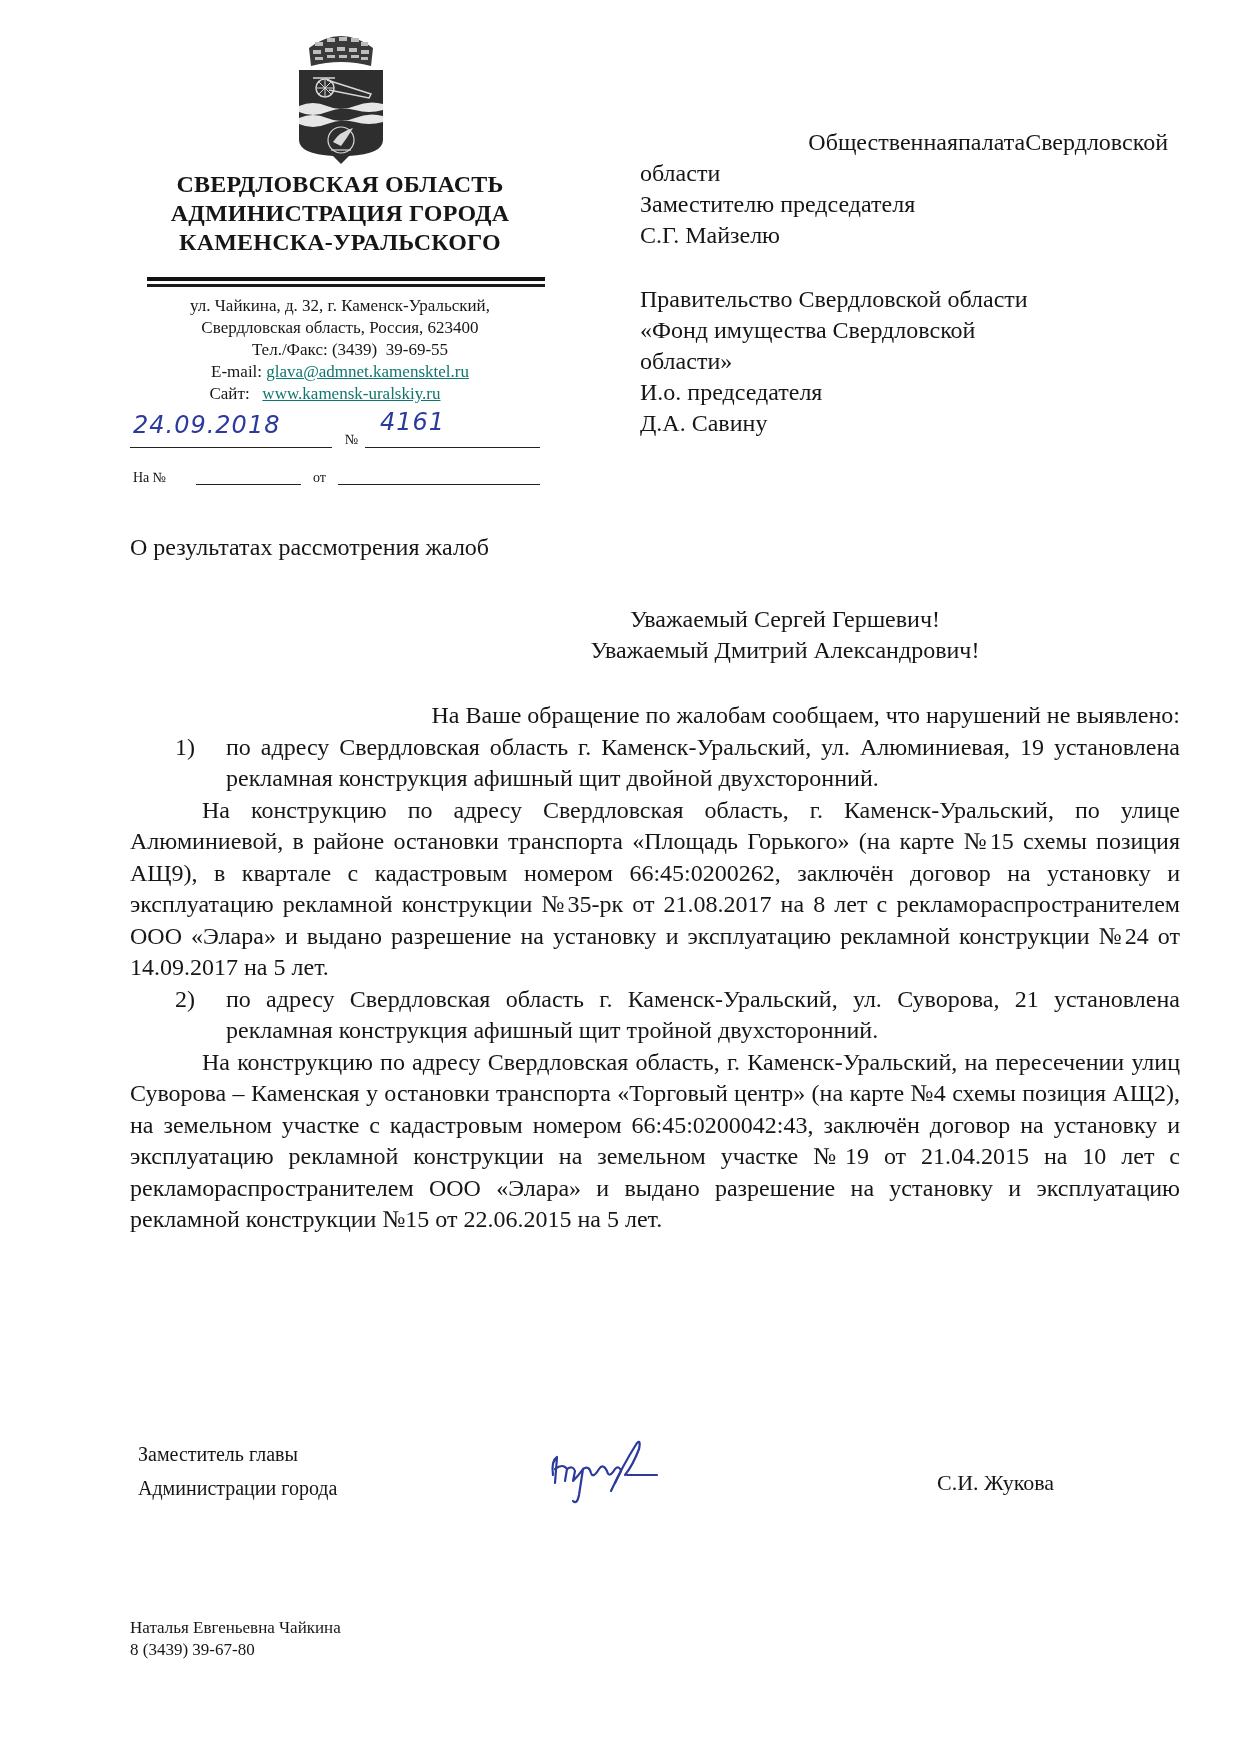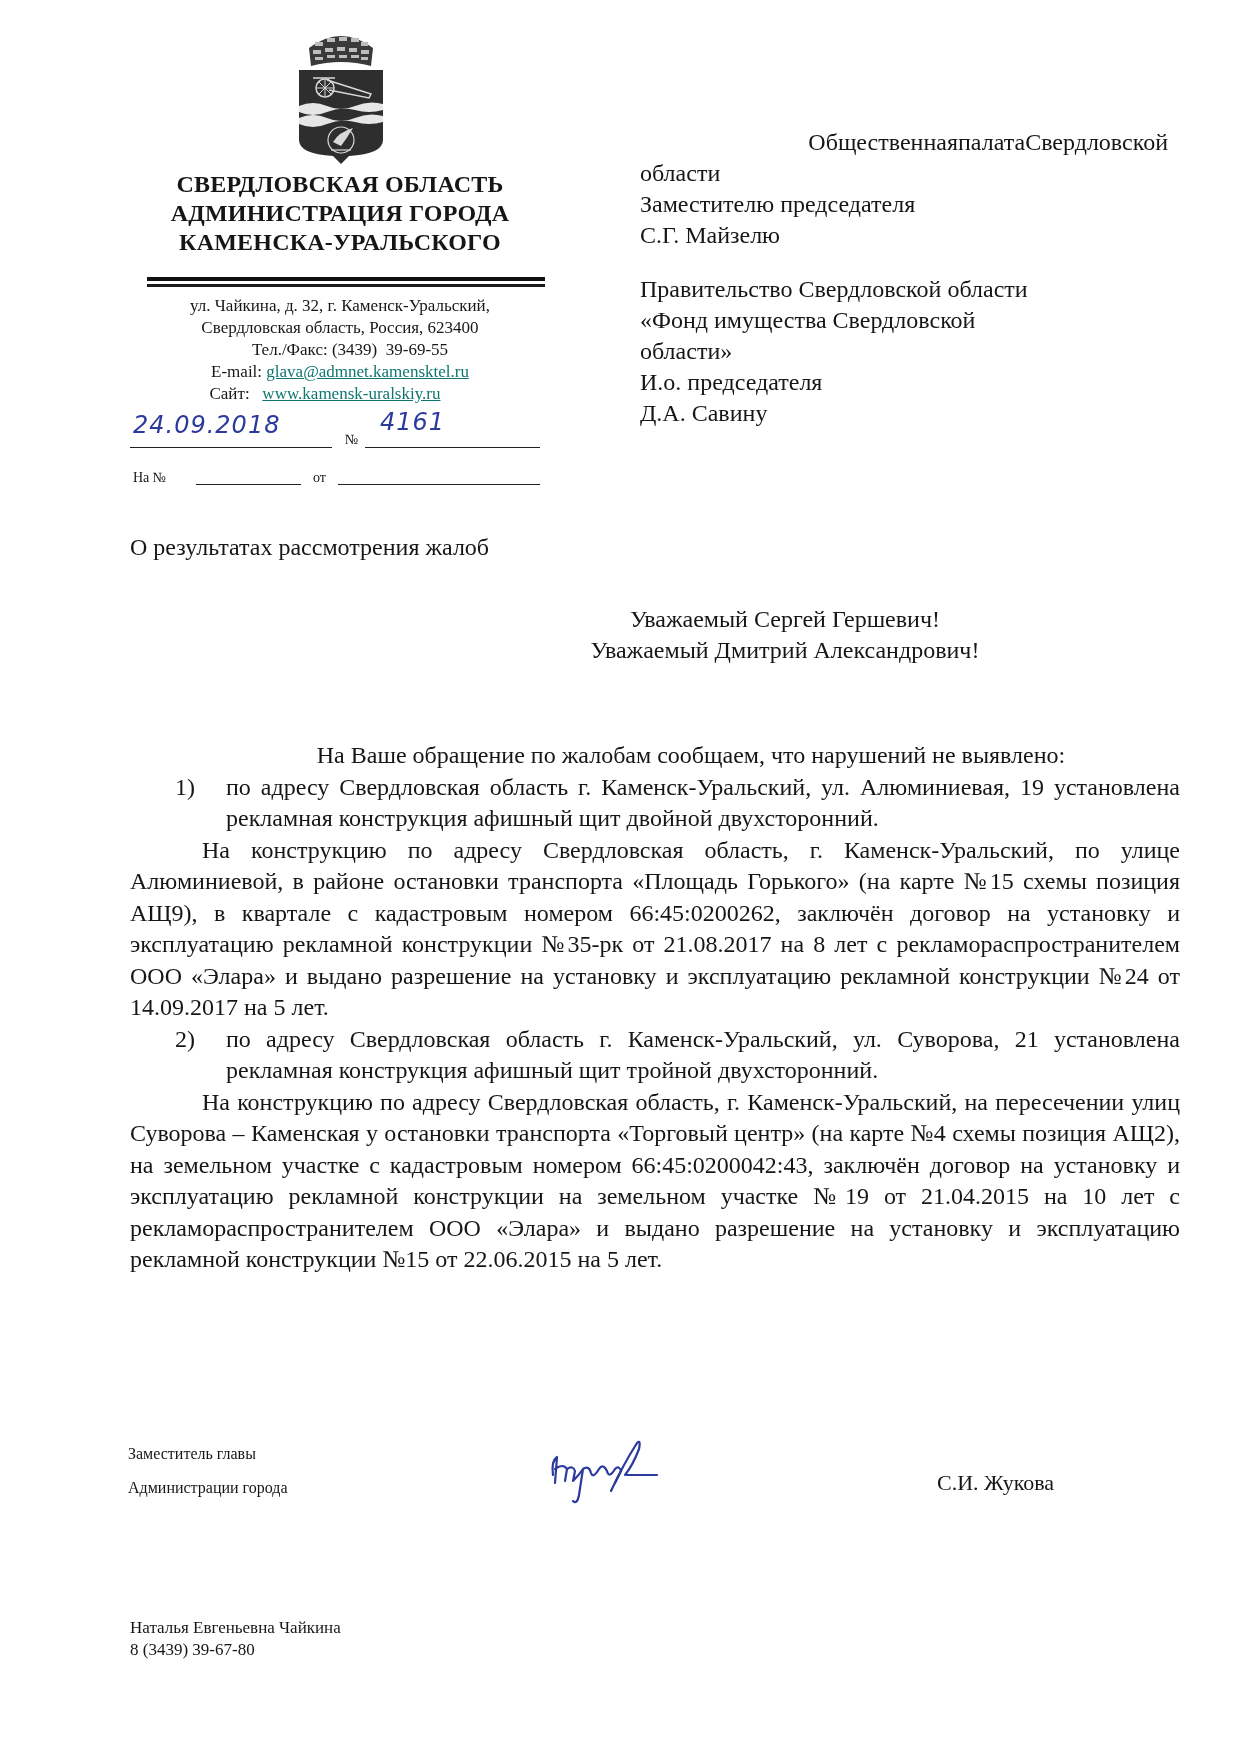--- a/index.html
+++ b/index.html
@@ -29,21 +29,21 @@
 
   
   .body { left: 130px; width: 1050px; font-size: 24px; line-height: 31.5px; text-align: justify; }
   .body p { margin: 0; }
   .indent { text-indent: 72px; }
   .item { display: flex; }
   .item .num { width: 51px; text-align: left; padding-left: 45px; flex: none; box-sizing: content-box; }
   .item .txt { flex: 1; text-align: justify; }
 
   
-  .sig-role { left: 128px; top: 1437px; font-size: 16px; line-height: 34px; }
+  .sig-role { left: 138px; top: 1437px; font-size: 20px; line-height: 34px; }
   #signature { left: 545px; top: 1435px; width: 140px; height: 80px; }
   .sig-name { left: 937px; top: 1470px; font-size: 22px; }
 
   .exec { left: 130px; top: 1617px; font-size: 17px; line-height: 22px; }
 </style>
 </head>
 <body>
 
 <div id="crest" class="abs">
   <svg width="92" height="138" viewBox="0 0 92 138">
@@ -122,35 +122,35 @@
   <div class="just">
     <span>Общественная</span>
     <span>палата</span>
     <span>Свердловской</span>
   </div>
   <div>области</div>
   <div>Заместителю председателя</div>
   <div>С.Г. Майзелю</div>
 </div>
 
-<div class="abs to" style="top:274px;">
+<div class="abs to" style="top:284px;">
   <div>Правительство Свердловской области</div>
   <div>«Фонд имущества Свердловской</div>
   <div>области»</div>
   <div>И.о. председателя</div>
   <div>Д.А. Савину</div>
 </div>
 
 <div class="abs subject">О результатах рассмотрения жалоб</div>
 
 <div class="abs greet" style="top:604px;">Уважаемый Сергей Гершевич!</div>
 <div class="abs greet" style="top:635px;">Уважаемый Дмитрий Александрович!</div>
 
 <div class="abs body" style="top:700px;">
-  <p class="indent" style="text-align:center;margin-top:40px;">На Ваше обращение по жалобам сообщаем, что нарушений не выявлено:</p>
+  <p class="indent" style="text-align:right;">На Ваше обращение по жалобам сообщаем, что нарушений не выявлено:</p>
   <div class="item">
     <span class="num">1)</span>
     <span class="txt">по адресу Свердловская область г. Каменск-Уральский, ул. Алюминиевая, 19 установлена рекламная конструкция афишный щит двойной двухсторонний.</span>
   </div>
   <p class="indent">На конструкцию по адресу Свердловская область, г. Каменск-Уральский, по улице Алюминиевой, в районе остановки транспорта «Площадь Горького» (на карте №15 схемы позиция АЩ9), в квартале с кадастровым номером 66:45:0200262, заключён договор на установку и эксплуатацию рекламной конструкции №35-рк от 21.08.2017 на 8 лет с рекламораспространителем ООО «Элара» и выдано разрешение на установку и эксплуатацию рекламной конструкции №24 от 14.09.2017 на  5 лет.</p>
   <div class="item">
     <span class="num">2)</span>
     <span class="txt">по адресу Свердловская область г. Каменск-Уральский, ул. Суворова, 21 установлена рекламная конструкция афишный щит тройной двухсторонний.</span>
   </div>
   <p class="indent">На конструкцию по адресу Свердловская область, г. Каменск-Уральский, на пересечении улиц Суворова – Каменская у остановки транспорта «Торговый центр» (на карте №4 схемы позиция АЩ2), на земельном участке с кадастровым номером 66:45:0200042:43, заключён договор на установку и эксплуатацию рекламной конструкции на земельном участке №19 от 21.04.2015 на 10 лет с рекламораспространителем ООО «Элара» и выдано разрешение на установку и эксплуатацию рекламной конструкции №15 от 22.06.2015 на  5 лет.</p>

